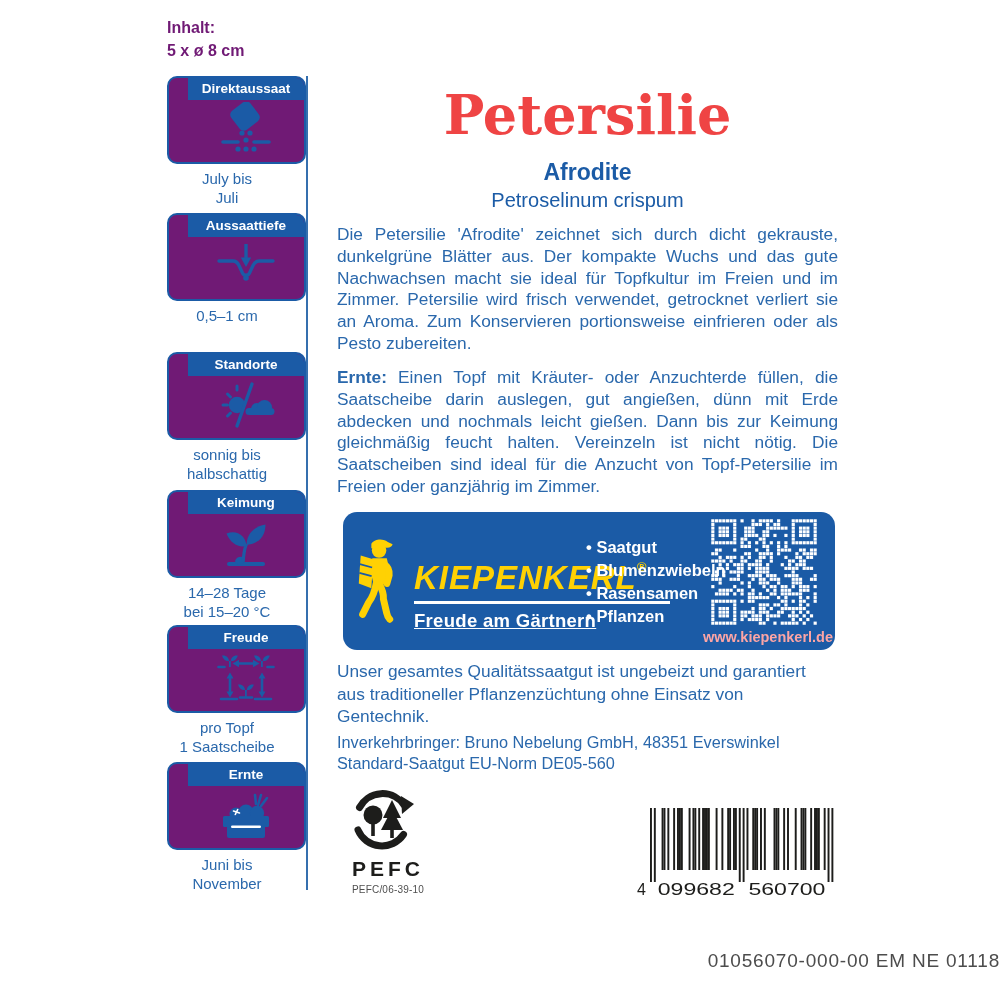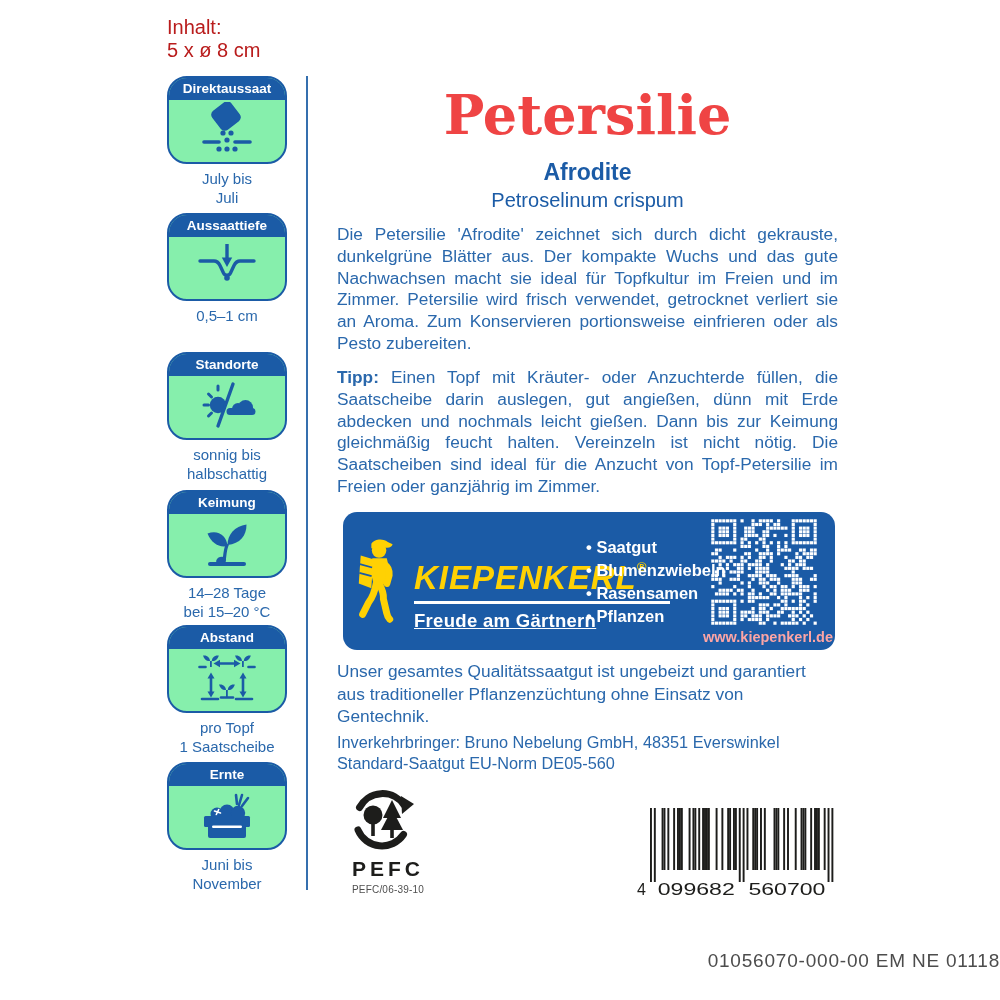--- a/index.html
+++ b/index.html
@@ -1,26 +1,26 @@
 <!DOCTYPE html>
 <html><head>
 <meta charset="utf-8">
 <style>
   html,body{margin:0;padding:0;background:#fff;}
   .page{position:relative;width:1000px;height:1000px;background:#ffffff;overflow:hidden;
         font-family:"Liberation Sans",sans-serif;color:#2a68ac;}
   
-  .inhalt{position:absolute;left:167px;top:16px;font-size:20px;line-height:23px;
-          font-weight:normal;color:#b91c1c;}
+  .inhalt{position:absolute;left:167px;top:16px;font-size:16px;line-height:23px;
+          font-weight:bold;color:#701a75;}
   
   .divider{position:absolute;left:306px;top:76px;width:2px;height:814px;background:#356fae;}
   
   .side-item{position:absolute;left:167px;width:120px;}
-  .pictobox{width:116px;height:84px;border:2.2px solid #1b5ba6;border-radius:20px;
-            background:#86efac;overflow:hidden;}
+  .pictobox{width:116px;height:84px;border:2.2px solid #1b5ba6;border-radius:10px;
+            background:#701a75;overflow:hidden;padding-left:19px;}
   .pictobox .head{background:#1b5ba6;color:#fff;font-weight:bold;font-size:13.5px;
                   text-align:center;padding:3px 0 4px 0;}
   .pictobox .art{height:58px;display:flex;align-items:center;justify-content:center;}
   .caption{width:156px;margin-left:-18px;text-align:center;font-size:15px;line-height:19px;
            color:#2a68ac;margin-top:5px;}
   
   .main-head{position:absolute;left:337px;top:84px;width:501px;text-align:center;color:#1b5ba6;}
   .main-head h1{margin:0;font-family:"DejaVu Serif",serif;font-weight:bold;font-size:54px;
                 line-height:62px;color:#ef4444;}
   .variety{font-size:23px;font-weight:bold;margin-top:13px;}
@@ -153,21 +153,21 @@
       </div>
     </div>
     <div class="caption">
       <div>14–28 Tage</div>
       <div>bei 15–20 °C</div>
     </div>
   </div>
 
   <div class="side-item" style="top:625px">
     <div class="pictobox">
-      <div class="head">Abstand</div>
+      <div class="head">Freude</div>
       <div class="art">
         <svg width="64" height="54" viewBox="0 0 60 54">
           <g stroke="#1b5ba6" stroke-width="2.6" stroke-linecap="round">
             <line x1="2.5" y1="16" x2="8.5" y2="16"></line>
               <line x1="51.5" y1="16" x2="57.5" y2="16"></line>
             <line x1="22" y1="12.5" x2="38" y2="12.5"></line>
             <line x1="14" y1="26" x2="14" y2="42"></line>
               <line x1="46" y1="26" x2="46" y2="42"></line>
             <line x1="5" y1="48" x2="21" y2="48"></line>
               <line x1="39" y1="48" x2="55" y2="48"></line>
@@ -228,21 +228,21 @@
   </div>
 
   <div class="main-head">
     <h1>Petersilie</h1>
     <div class="variety">Afrodite</div>
     <div class="botanical">Petroselinum crispum</div>
   </div>
 
   <p class="para" style="top:224px;margin:0">Die Petersilie 'Afrodite' zeichnet sich durch dicht gekrauste, dunkelgrüne Blätter aus. Der kompakte Wuchs und das gute Nachwachsen macht sie ideal für Topfkultur im Freien und im Zimmer. Petersilie wird frisch verwendet, getrocknet verliert sie an Aroma. Zum Konservieren portionsweise einfrieren oder als Pesto zubereiten.</p>
 
-  <p class="para" style="top:367px;margin:0"><b>Tipp:</b><span> Einen Topf mit Kräuter- oder Anzuchterde füllen, die Saatscheibe darin auslegen, gut angießen, dünn mit Erde abdecken und nochmals leicht gießen. Dann bis zur Keimung gleichmäßig feucht halten. Vereinzeln ist nicht nötig. Die Saatscheiben sind ideal für die Anzucht von Topf-Petersilie im Freien oder ganzjährig im Zimmer.</span></p>
+  <p class="para" style="top:367px;margin:0"><b>Ernte:</b><span> Einen Topf mit Kräuter- oder Anzuchterde füllen, die Saatscheibe darin auslegen, gut angießen, dünn mit Erde abdecken und nochmals leicht gießen. Dann bis zur Keimung gleichmäßig feucht halten. Vereinzeln ist nicht nötig. Die Saatscheiben sind ideal für die Anzucht von Topf-Petersilie im Freien oder ganzjährig im Zimmer.</span></p>
 
   <div class="brandbox">
     <svg class="kerl" width="58" height="98" viewBox="0 0 60 95">
       <g fill="#ffd103">
         <path d="M9,20 L22,24 L20,54 L7,49 Z"></path>
         <path d="M20,8 a10,7 0 0 1 17,-2 l5,2.5 q-1,4 -7,3.5 l-15,0.5 z"></path>
         <circle cx="28" cy="15" r="7.5"></circle>
         <path d="M21,23 h15 l3,13 -2.5,14 h-14 l-3.5,-14 z"></path>
         <path d="M35,26 q8,5 7,15 l-2.5,9 q-1,3.4 -4.4,2.4 q-3,-1 -2,-4.4 l2,-7.5 q0.4,-8 -4,-11 z"></path>
       </g>

